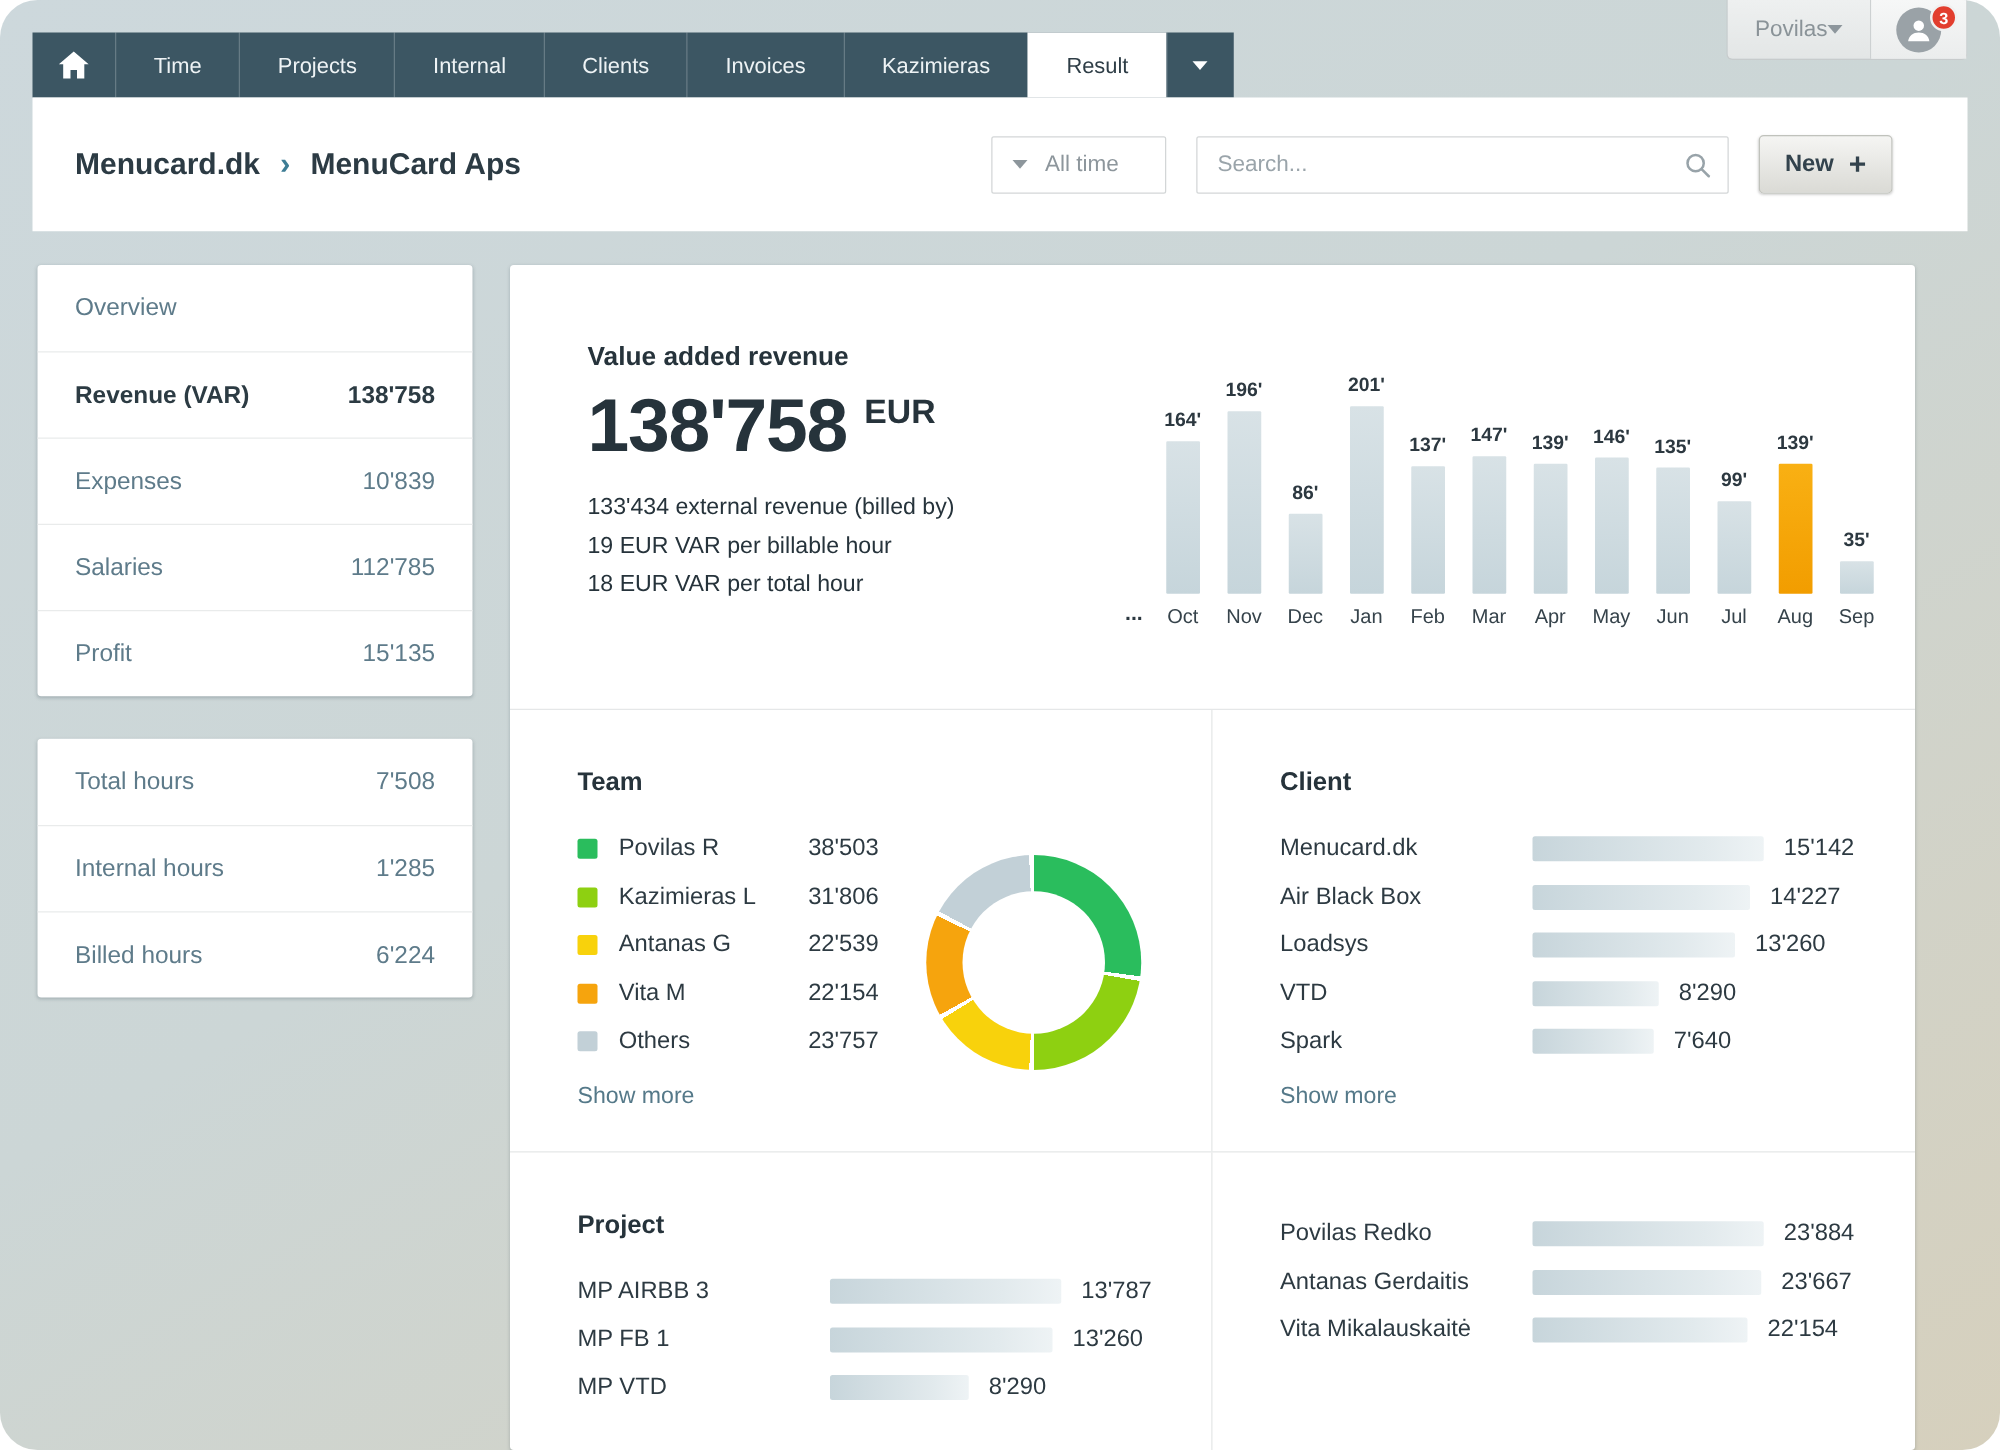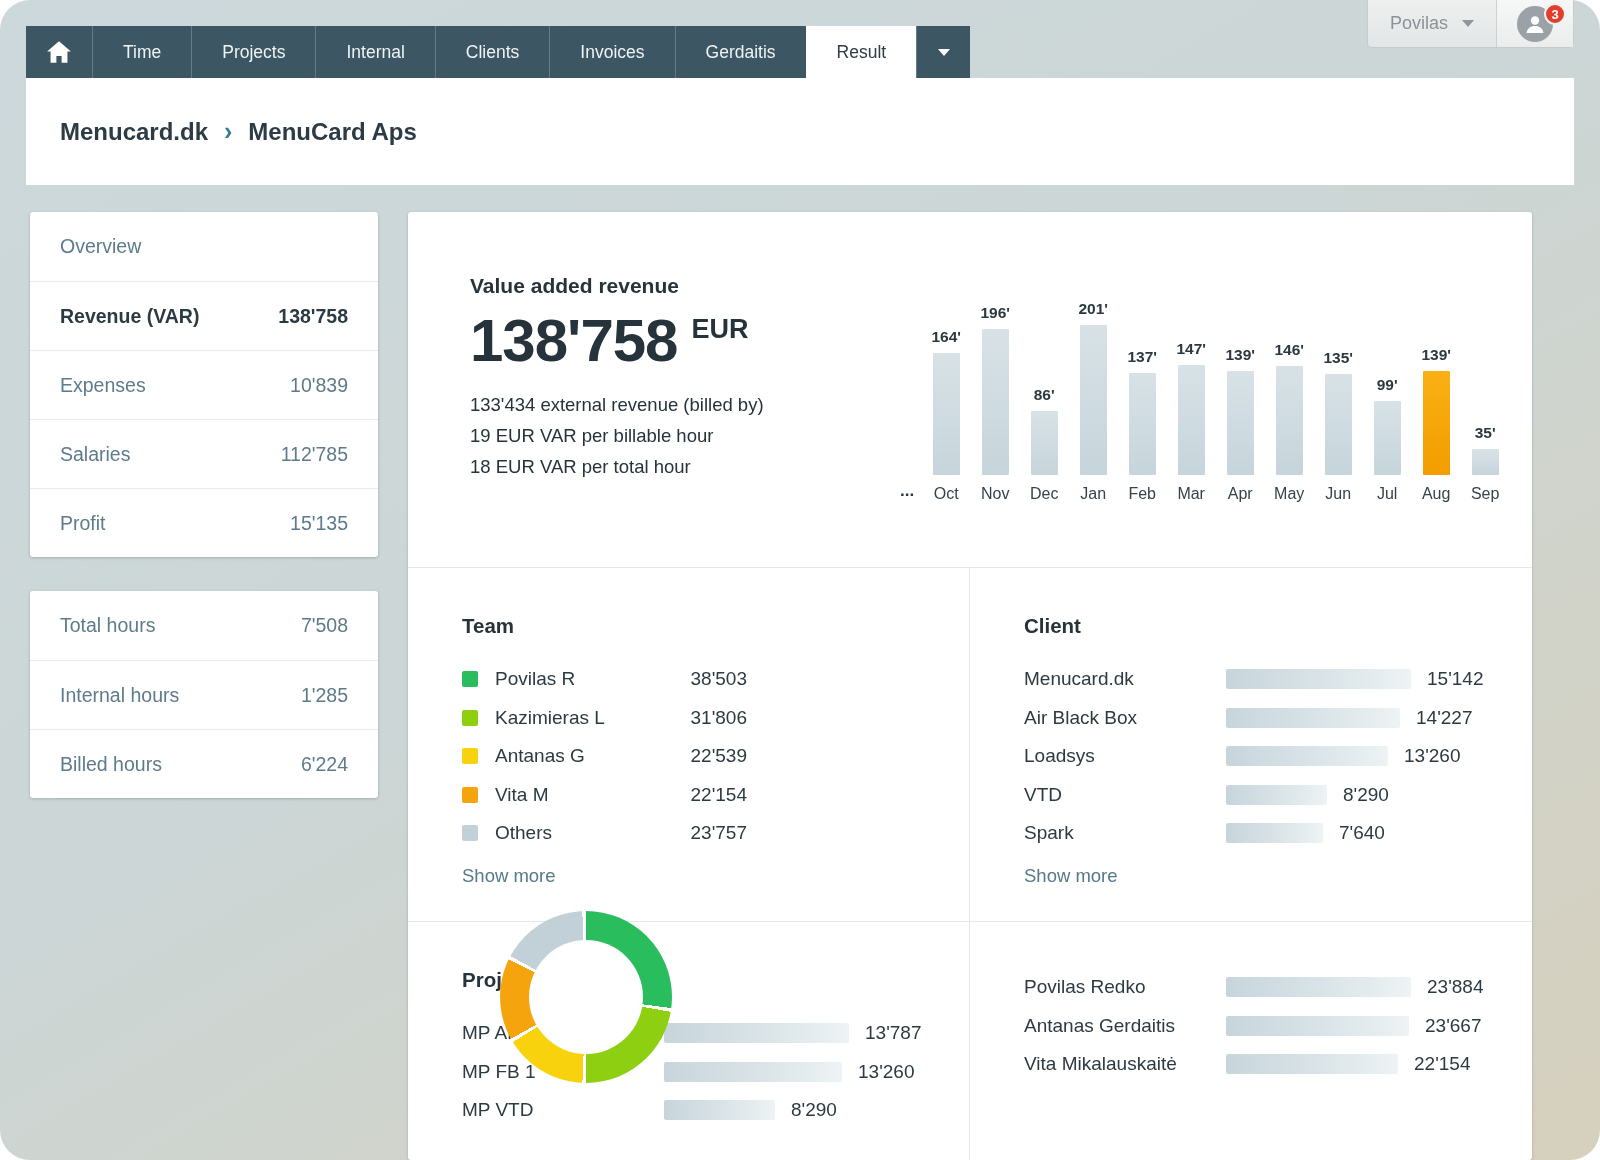--- a/index.html
+++ b/index.html
@@ -19,21 +19,21 @@
   .nav-more { width:54px; display:flex; align-items:center; justify-content:center; cursor:pointer; }
   .tri { width:0; height:0; border-left:6px solid transparent; border-right:6px solid transparent;
          border-top:7px solid currentColor; display:inline-block; }
   .tri.white { color:#fff; }
   .tri.gray { color:#8d969c; }
 
   
   .user-panel { position:absolute; top:0; right:26px; height:48px; display:flex; align-items:stretch;
                 border:1px solid #c7cbcc; border-top:none; border-radius:0 0 5px 5px;
                 background:linear-gradient(#eef0f0,#e3e6e6); }
-  .user-name-box { display:flex; align-items:center; gap:14px; padding:0 22px; color:#8a9398;
+  .user-name-box { display:flex; align-items:center; padding:0 22px; color:#8a9398;
                    font-size:18px; border-right:1px solid #cdd1d2; cursor:pointer; }
   .avatar-box { width:76px; display:flex; align-items:center; justify-content:center; position:relative;
                 background:linear-gradient(#f6f7f7,#ebeded); cursor:pointer; }
   .avatar-circle { width:36px; height:36px; border-radius:50%; background:#9aa2a7;
                    display:flex; align-items:center; justify-content:center; overflow:hidden; }
   .badge { position:absolute; top:3px; right:7px; min-width:22px; height:22px; border-radius:12px;
            background:#e23e2e; color:#fff; font-size:13px; font-weight:bold;
            display:flex; align-items:center; justify-content:center; border:2px solid #f0f1f1; }
 
   
@@ -89,21 +89,21 @@
   .bar-month { margin-top:9px; font-size:16px; color:#36434b; height:19px; line-height:19px; }
 
   
   .split { display:flex; }
   .col { width:562px; padding:46px 56px 0 54px; }
   .col.left { border-right:1px solid #e5e7e8; }
   .row2 { height:354px; border-bottom:1px solid #e5e7e8; }
   .row3 { height:238px; }
   .col h3 { margin:0 0 22px; font-size:20.5px; color:#26333b; }
 
-  .team-body { display:flex;flex-direction:column; }
+  .team-body { display:flex; }
   .legend-col { width:285px; }
   .legend-row { display:flex; align-items:center; height:38.5px; font-size:19px; color:#2d3a42; cursor:pointer; }
   .legend-swatch { width:16px; height:16px; border-radius:2px; margin-right:17px; flex:none; }
   .legend-label { flex:1; }
   .show-more { margin-top:12px; font-size:18.5px; color:#557989; cursor:pointer; width:max-content; }
 
   .donut { width:172px; height:172px; border-radius:50%; margin:24px 0 0 38px; position:relative; flex:none; }
   .donut-hole { position:absolute; inset:29px; background:#fff; border-radius:50%; }
 
   .hbar-row { display:flex; align-items:center; height:38.5px; font-size:19px; color:#2d3a42; cursor:pointer; }
@@ -122,21 +122,21 @@
       <svg width="26" height="24" viewBox="0 0 24 22">
         <path d="M12 1l11 9.5h-3.2V21h-5.4v-6.4H9.6V21H4.2V10.5H1z" fill="#ffffff"></path>
       </svg>
     </div>
     <div class="nav-tabs">
         <div class="nav-tab">Time</div>
         <div class="nav-tab">Projects</div>
         <div class="nav-tab">Internal</div>
         <div class="nav-tab">Clients</div>
         <div class="nav-tab">Invoices</div>
-        <div class="nav-tab">Gerdaitis</div>
+        <div class="nav-tab">Kazimieras</div>
         <div class="nav-tab active">Result</div>
       </div>
     <div class="nav-more">
       <span class="tri white"></span>
     </div>
   </nav>
 
   <div class="user-panel">
     <div class="user-name-box">
       <span>Povilas</span>
@@ -151,20 +151,37 @@
       </span>
       <span class="badge">3</span>
     </div>
   </div>
 
   <header class="header">
     <div class="breadcrumb">
       <span class="crumb">Menucard.dk</span>
       <span class="crumb-sep">›</span>
       <span class="crumb">MenuCard Aps</span>
+    </div>
+    <div class="header-controls">
+      <button class="time-filter">
+        <span class="tri gray"></span>
+        <span>All time</span>
+      </button>
+      <div class="search-wrap">
+        <input class="search-input" placeholder="Search..." style="">
+        <svg class="search-icon" width="22" height="22" viewBox="0 0 22 22">
+          <circle cx="9.5" cy="9.5" r="6.5" fill="none" stroke="#98a3a9" stroke-width="2"></circle>
+          <line x1="14.5" y1="14.5" x2="20" y2="20" stroke="#98a3a9" stroke-width="2" stroke-linecap="round"></line>
+        </svg>
+      </div>
+      <button class="new-btn">
+        <span>New</span>
+        <span class="plus">+</span>
+      </button>
     </div>
   </header>
 
   <div class="content">
 
     <aside class="sidebar">
       <div class="card" id="finance-card">
           <div class="side-row">
             <span class="side-label">Overview</span>
             <span class="side-value"></span>

